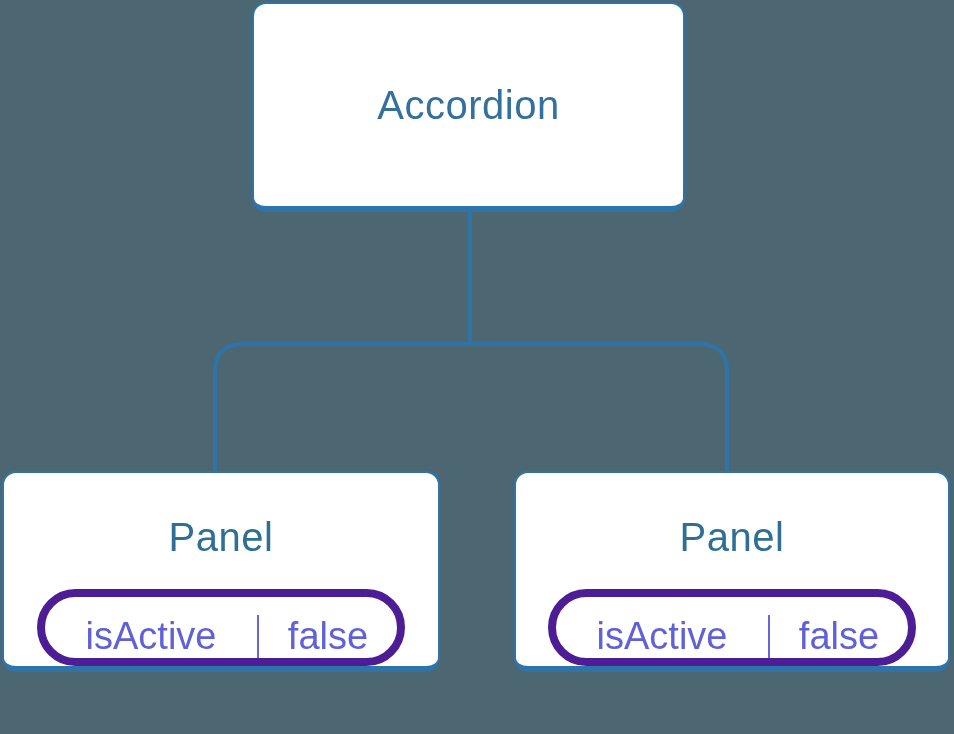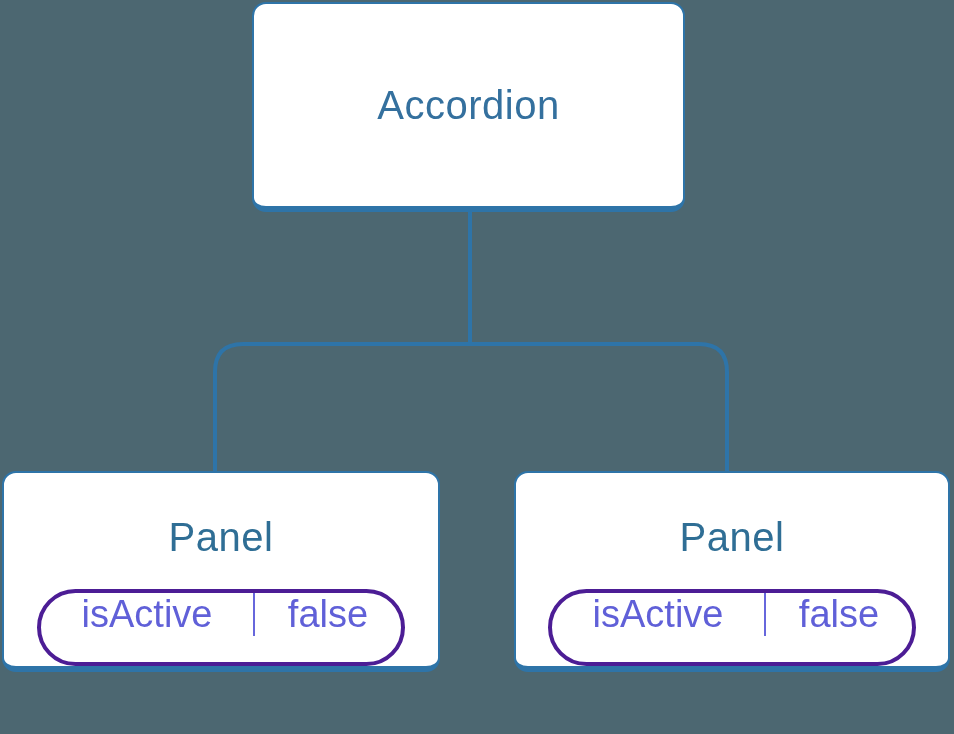--- a/index.html
+++ b/index.html
@@ -56,24 +56,24 @@
   .node-panel-left  { left: 2px; }
   .node-panel-right { left: 514px; width: 436px; }
   .panel-title {
     color: #2F6E95;
   }
   .state-pill {
     box-sizing: border-box;
     margin-top: 28px;
     width: 368px;
     height: 100px;
-    border: 4px solid #4c1d95;
+    border: 8px solid #4c1d95;
     border-radius: 50px;
     display: flex;
-    align-items: flex-start;
+    align-items: flex-end;
     overflow: hidden;
   }
   .state-cell {
     display: flex;
     align-items: center;
     justify-content: center;
     color: #6060D8;
     font-size: 38px;
     font-weight: 400;
   }

